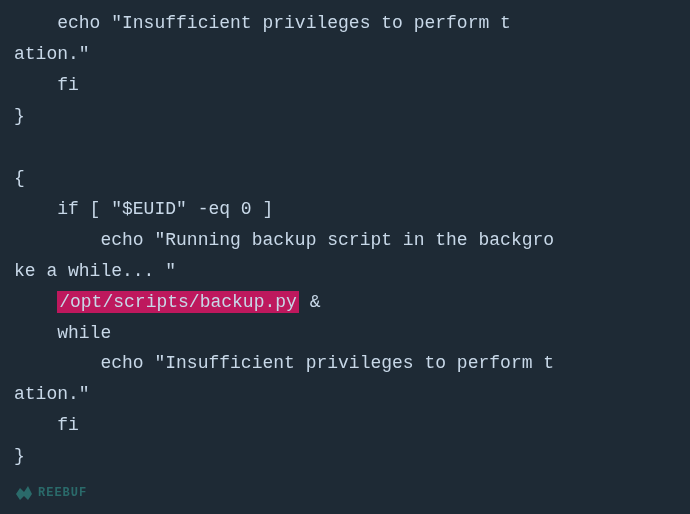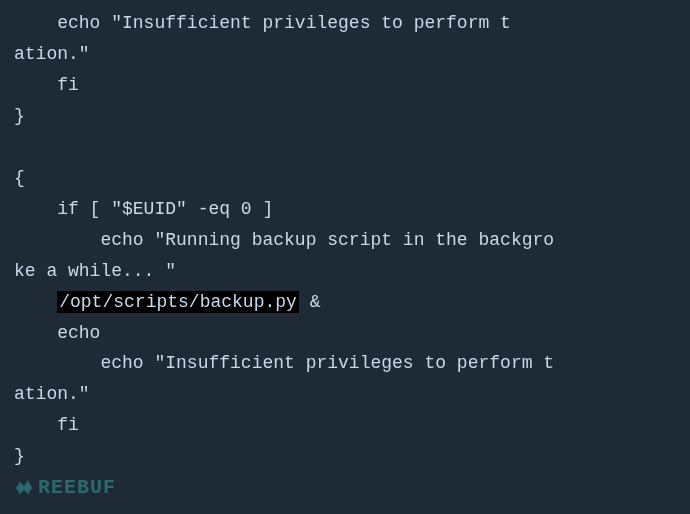--- a/index.html
+++ b/index.html
@@ -26,31 +26,31 @@
       height: 100%;
     }
 
     .code-line {
       white-space: pre;
       display: block;
       line-height: 1.72;
     }
 
     .highlight-path {
-      background-color: #000000;
+      background-color: #be185d;
       color: #c8d8e8;
       padding: 1px 2px;
     }
 
     .watermark {
       position: absolute;
       bottom: 10px;
       left: 14px;
       color: #2a6a6a;
-      font-size: 20px;
+      font-size: 12px;
       font-weight: bold;
       letter-spacing: 1px;
       display: flex;
       align-items: center;
       gap: 4px;
       text-align: center;
     }
 
     .watermark-icon {
       width: 20px;
@@ -65,21 +65,21 @@
   <span class="code-line">    echo "Insufficient privileges to perform t</span>
   <span class="code-line">ation."</span>
   <span class="code-line">    fi</span>
   <span class="code-line">}</span>
   <span class="code-line">&nbsp;</span>
   <span class="code-line">{</span>
   <span class="code-line">    if [ "$EUID" -eq 0 ]</span>
   <span class="code-line">        echo "Running backup script in the backgro</span>
   <span class="code-line">ke a while... "</span>
   <span class="code-line">    <span class="highlight-path">/opt/scripts/backup.py</span> &amp;</span>
-  <span class="code-line">    echo</span>
+  <span class="code-line">    while</span>
   <span class="code-line">        echo "Insufficient privileges to perform t</span>
   <span class="code-line">ation."</span>
   <span class="code-line">    fi</span>
   <span class="code-line">}</span>
 
   <div class="watermark">
     <svg class="watermark-icon" viewBox="0 0 20 20" fill="none">
       <polygon points="2,10 6,4 10,8 14,2 18,10 14,16 10,12 6,16" fill="#2a6a6a"></polygon>
     </svg>
     <span>REEBUF</span>

